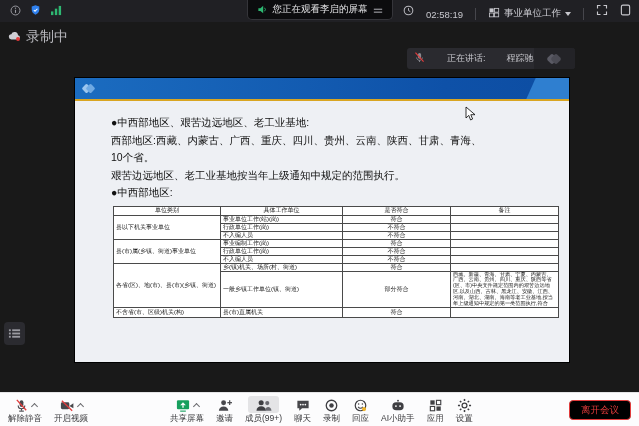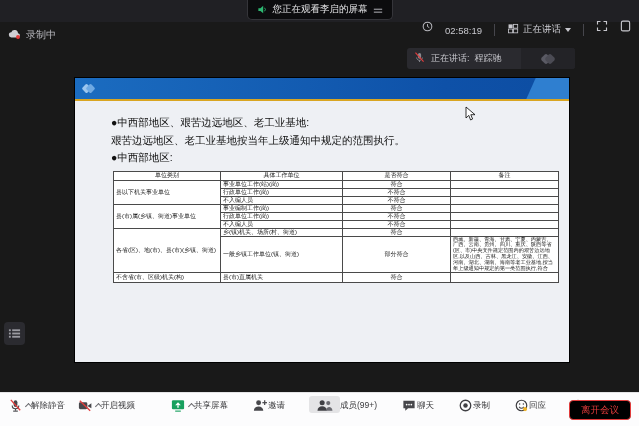--- a/index.html
+++ b/index.html
@@ -1,34 +1,34 @@
 <!DOCTYPE html>
 <html><head>
 <meta charset="utf-8">
 <style>
   html,body{margin:0;padding:0;background:#0e0e0e;}
   *{box-sizing:border-box;font-family:"Liberation Sans","DejaVu Sans",sans-serif;}
   #app{position:relative;width:639px;height:426px;overflow:hidden;background:#191919;}
 
   
-  .topbar{position:absolute;top:0;left:0;right:0;height:22px;background:#202024;display:flex;align-items:center;z-index:5;flex-direction:column;}
+  .topbar{position:absolute;top:0;left:0;right:0;height:22px;background:#202024;display:flex;align-items:center;z-index:5;}
   .tb-left{display:flex;align-items:center;gap:9px;padding-left:10px;}
   .banner{position:absolute;left:50%;transform:translateX(-50%);top:0;height:20px;background:#0c0c0e;border:1px solid #35353a;border-top:none;border-radius:0 0 5px 5px;display:flex;align-items:center;gap:5px;padding:0 9px;cursor:pointer;}
   .banner-text{color:#e4e4e6;font-size:9.5px;white-space:nowrap;}
   .tb-right{margin-left:auto;display:flex;align-items:flex-end;gap:12px;padding-right:8px;}
   .tb-time{color:#c9c9cf;font-size:9.5px;}
   .tb-sep{width:1px;height:12px;background:#46464c;}
   .tb-view{display:flex;align-items:center;gap:4px;color:#cfcfd5;font-size:9.5px;cursor:pointer;}
   .caret-down{width:0;height:0;border-left:3.5px solid transparent;border-right:3.5px solid transparent;border-top:4px solid #c7c7cd;}
 
   
   .stage{position:absolute;top:22px;left:0;right:0;bottom:34px;background:#191919;}
-  .rec{position:absolute;top:6px;left:8px;display:flex;align-items:center;gap:4px;color:#b9b9bf;font-size:10px;}
+  .rec{position:absolute;top:6px;left:8px;display:flex;align-items:center;gap:4px;color:#b9b9bf;font-size:14px;}
   .speaker-bar{position:absolute;top:26px;right:64px;width:168px;height:21px;background:#2a2a2f;border-radius:3px;display:flex;align-items:center;padding-left:6px;overflow:hidden;}
-  .speaker-text{color:#c6c6cc;font-size:9px;margin-left:5px;white-space:nowrap;}
+  .speaker-text{color:#c6c6cc;font-size:9px;margin-left:21px;white-space:nowrap;}
   .speaker-thumb{margin-left:auto;width:54px;height:100%;background:#232327;display:flex;align-items:center;justify-content:center;}
   .dm{width:8px;height:8px;background:#5a5a64;transform:rotate(45deg);border-radius:2px;display:inline-block;}
   .dm.b{margin-left:-4px;background:#4b4b54;}
 
   
   .slide{position:absolute;left:75px;top:56px;width:494px;height:284px;background:#eef0f4;box-shadow:0 0 0 1px #000;}
   .band{position:relative;height:21px;background:linear-gradient(90deg,#1b6cc0,#0e51a8 75%,#0d4da2);overflow:hidden;display:flex;align-items:center;padding-left:8px;}
   .band::after{content:'';position:absolute;right:-10px;top:0;width:48px;height:100%;background:#2f7fd0;transform:skewX(-24deg);}
   .dm2{width:7px;height:7px;background:#9cc6ef;transform:rotate(45deg);border-radius:1.5px;display:inline-block;}
   .dm2.b{margin-left:-3px;background:#6ea9e3;}
@@ -44,26 +44,26 @@
   .stable td.c3{text-align:center;}
   .stable tr.tall td{height:36px;}
   .stable tr.last td{height:10px;}
   .stable td.remark{font-size:5.2px;line-height:5.8px;color:#222;}
 
   .floatbtn{position:absolute;left:4px;top:300px;width:21px;height:23px;background:#2b2b30;border-radius:4px;display:flex;align-items:center;justify-content:center;cursor:pointer;}
   .cursor{position:absolute;left:465px;top:84px;z-index:9;}
 
   
   .toolbar{position:absolute;bottom:0;left:0;right:0;height:34px;background:#fcfcfd;border-top:1px solid #e4e4e6;z-index:5;}
-  .titem{display:flex;align-items:center;gap:0px;cursor:pointer;}
+  .titem{display:flex;flex-direction:column;align-items:center;gap:0px;cursor:pointer;}
   .titem .lbl{font-size:8.5px;color:#39393c;white-space:nowrap;line-height:10px;}
   .irow{display:flex;align-items:flex-end;gap:3px;height:17px;}
   .chev-up{width:5px;height:5px;border-left:1.4px solid #6b6b6f;border-top:1.4px solid #6b6b6f;transform:rotate(45deg);margin-bottom:4px;cursor:pointer;}
   .left-group{position:absolute;left:8px;top:3px;display:flex;gap:12px;}
-  .center-group{position:absolute;left:170px;top:3px;display:flex;gap:24px;align-items:flex-start;}
+  .center-group{position:absolute;left:170px;top:3px;display:flex;gap:12px;align-items:flex-start;}
   .hlbox{background:#e4e4e6;border-radius:3px;padding:1px 7px 0 7px;}
   .leave-btn{position:absolute;right:8px;top:7px;height:20px;line-height:18px;padding:0 11px;border:1px solid #e23b3b;color:#e23b3b;border-radius:4px;font-size:9.5px;background:#000000;cursor:pointer;}
 </style>
 </head>
 <body>
 
 <div id="app">
 
   <div class="topbar">
     <div class="tb-left">
@@ -102,21 +102,21 @@
           </svg></span>
       <span class="tb-time">02:58:19</span>
       <span class="tb-sep"></span>
       <span class="tb-view">
         <span><svg width="12" height="11" viewBox="0 0 16 16">
               <rect x="1.5" y="2" width="6" height="5.5" fill="#c7c7cd"></rect>
               <rect x="8.8" y="2" width="6" height="5.5" fill="none" stroke="#c7c7cd" stroke-width="1.2"></rect>
               <rect x="1.5" y="8.8" width="6" height="5.5" fill="none" stroke="#c7c7cd" stroke-width="1.2"></rect>
               <rect x="8.8" y="8.8" width="6" height="5.5" fill="none" stroke="#c7c7cd" stroke-width="1.2"></rect>
             </svg></span>
-        <span>正在讲话</span>
+        <span>事业单位工作</span>
         <span class="caret-down"></span>
       </span>
       <span class="tb-sep"></span>
       <span><svg width="12" height="12" viewBox="0 0 16 16" stroke="#c7c7cd" stroke-width="1.5" fill="none">
             <path d="M6 2H2v4M10 2h4v4M6 14H2v-4M10 14h4v-4"></path>
           </svg></span>
       <span><svg width="11" height="12" viewBox="0 0 14 16">
             <rect x="1.5" y="1.5" width="11" height="13" rx="2" stroke="#c7c7cd" fill="none" stroke-width="1.5"></rect>
           </svg></span>
     </div>
@@ -148,20 +148,22 @@
     </div>
 
     <div class="slide">
       <div class="band">
         <span class="dm2"></span>
           <span class="dm2 b"></span>
       </div>
       <div class="gold"></div>
       <div class="sbody">
         <div class="sline bold">●中西部地区、艰苦边远地区、老工业基地:</div>
+        <div class="sline">西部地区:西藏、内蒙古、广西、重庆、四川、贵州、云南、陕西、甘肃、青海、</div>
+        <div class="sline">10个省。</div>
         <div class="sline">艰苦边远地区、老工业基地按当年上级通知中规定的范围执行。</div>
         <div class="sline bold">●中西部地区:</div>
 
         <table class="stable">
           <colgroup>
               <col style="width:107px">
               <col style="width:122px">
               <col style="width:108px">
               <col style="width:108px">
             </colgroup>

